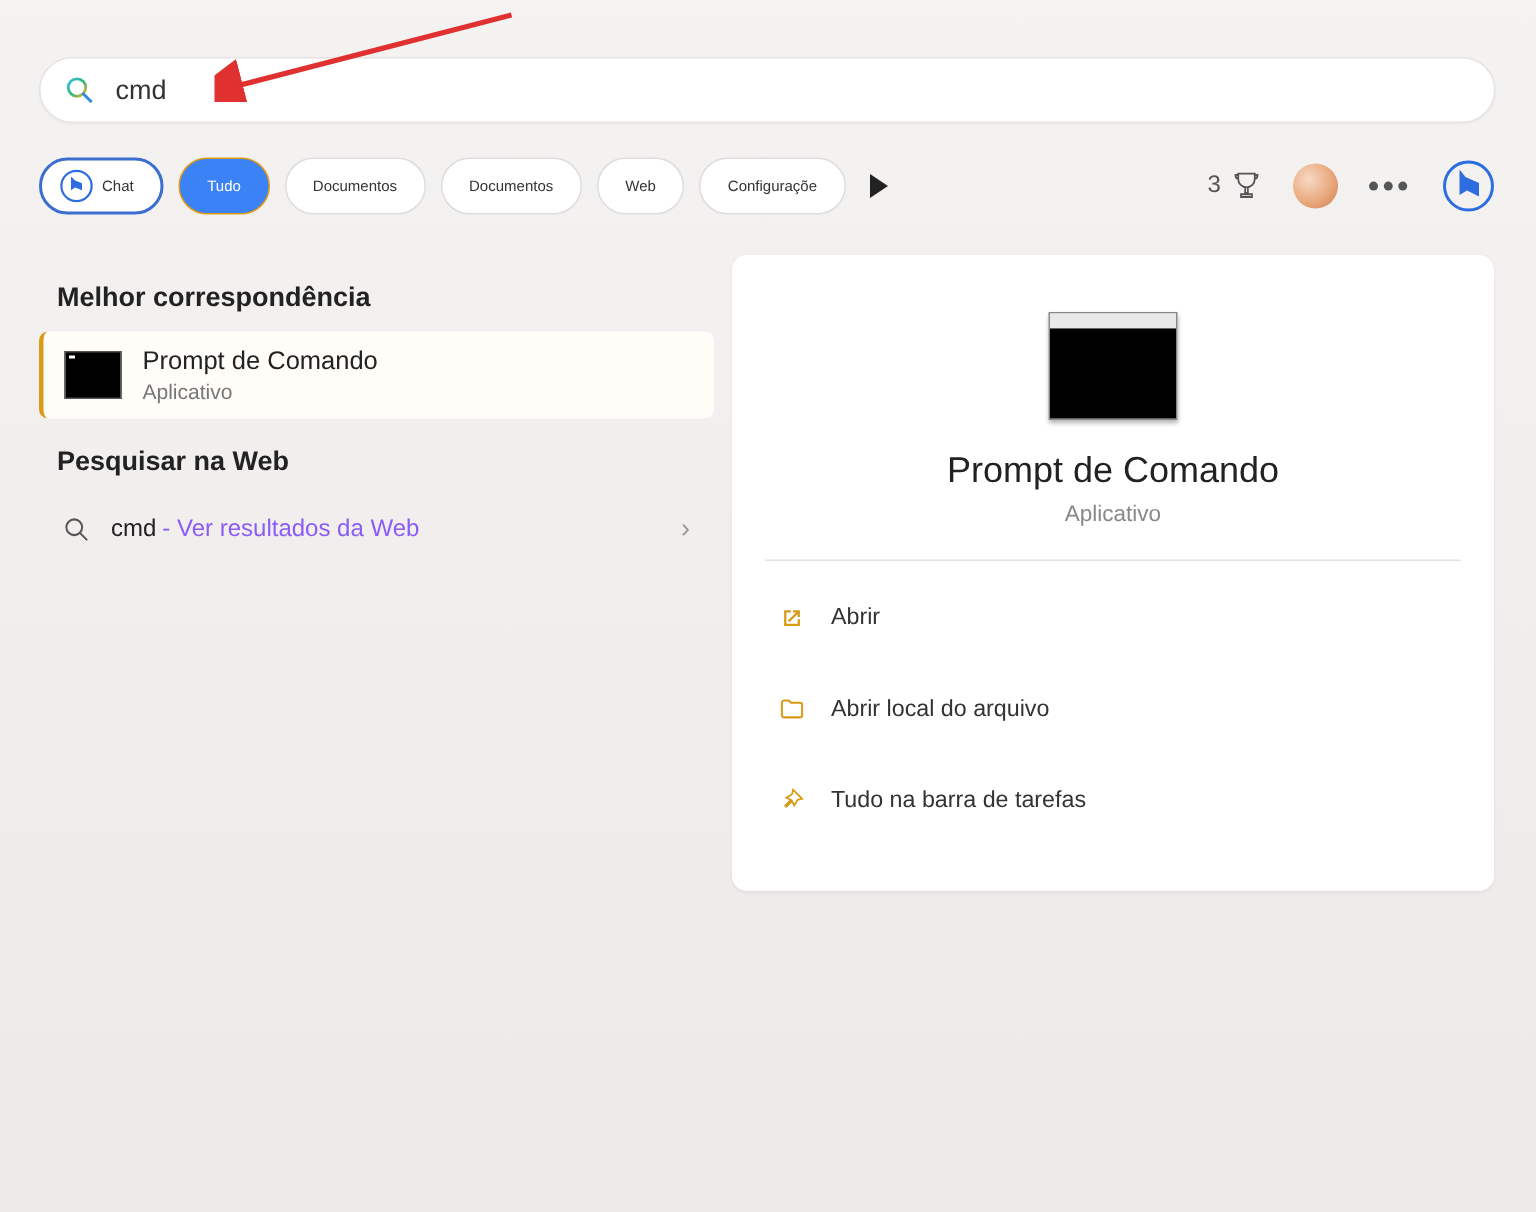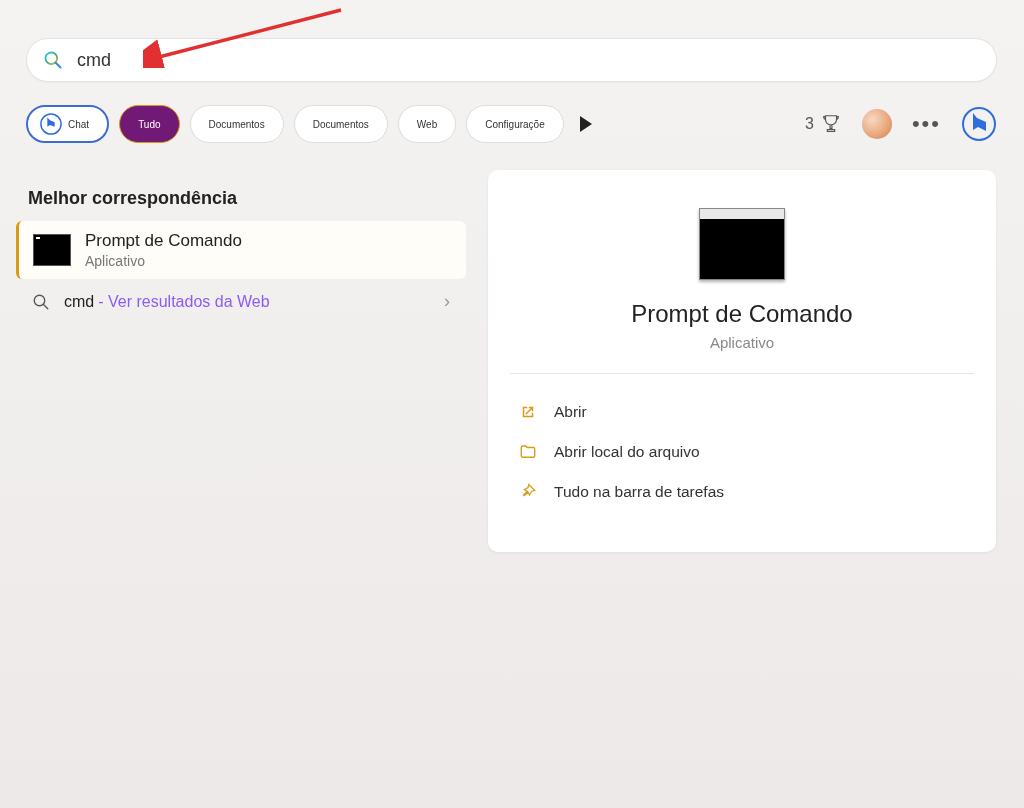--- a/index.html
+++ b/index.html
@@ -9,50 +9,50 @@
 
     .search-bar { position: absolute; top: 38px; left: 26px; width: 971px; height: 44px; background: #fff; border-radius: 22px; border: 1px solid #e5e3e2; display: flex; align-items: center; padding: 0 16px; box-shadow: 0 1px 2px rgba(0,0,0,0.04); }
     .search-glass { width: 20px; height: 20px; margin-right: 14px; }
     .search-input { flex: 1; border: none; outline: none; font-size: 18px; color: #333; background: transparent; }
     .search-input::placeholder { color: #888; }
 
     .filter-row { position: absolute; top: 103px; left: 26px; width: 971px; height: 42px; display: flex; align-items: center; gap: 10px; }
     .pill { height: 38px; padding: 0 18px; border-radius: 19px; background: #fff; border: 1px solid #ddd; display: flex; align-items: center; font-size: 10px; color: #333; cursor: pointer; }
     .pill.chat { border: 2px solid #3b6ed0; color: #333; padding-left: 12px; }
     .pill.chat .chat-badge { width: 22px; height: 22px; margin-right: 6px; }
-    .pill.active { background: #701a75; border-color: #dd9a16; color: #fff; font-weight: 500; }
+    .pill.active { background: #3b82f6; border-color: #dd9a16; color: #fff; font-weight: 500; }
     .arrow-next { width: 0; height: 0; border-top: 8px solid transparent; border-bottom: 8px solid transparent; border-left: 12px solid #222; margin-left: 6px; cursor: pointer; }
     .spacer { flex: 1; }
     .rewards { display: flex; align-items: center; gap: 6px; font-size: 16px; color: #555; }
     .avatar { width: 30px; height: 30px; border-radius: 50%; background: radial-gradient(circle at 35% 35%, #f9d8c4 0%, #e7a578 60%, #c77b52 100%); margin-left: 10px; }
     .more-dots { font-size: 22px; color: #555; margin-left: 10px; cursor: pointer; letter-spacing: 2px; }
     .bing-corner { width: 36px; height: 36px; margin-left: 10px; }
 
-    .left-pane { position: absolute; top: 170px; left: 16px; width: 450px; }
+    .left-pane { position: absolute; top: 170px; left: 26px; width: 450px; }
     .section-title { font-size: 18px; font-weight: 600; color: #222; margin: 18px 12px 12px; }
     .best-match-item { display: flex; align-items: center; padding: 10px 14px; background: #fffdf8; border-radius: 6px; border-left: 3px solid #d99a16; cursor: pointer; }
     .cmd-thumb { width: 38px; height: 32px; background: #000; border: 1px solid #555; margin-right: 14px; position: relative; }
     .cmd-thumb::before { content: ""; position: absolute; top: 2px; left: 2px; width: 4px; height: 2px; background: #fff; }
     .item-texts { display: flex; flex-direction: column; }
     .item-title { font-size: 17px; color: #222; }
     .item-sub { font-size: 14px; color: #777; margin-top: 2px; }
     .web-row { display: flex; align-items: center; padding: 12px 16px; cursor: pointer; }
     .web-row .glass { width: 18px; height: 18px; margin-right: 14px; }
     .web-q { font-size: 16px; color: #222; margin-right: 4px; }
     .web-rest { font-size: 16px; color: #8b5cf6; }
     .web-row .chev { margin-left: auto; color: #999; font-size: 18px; }
 
     .right-pane { position: absolute; top: 170px; left: 488px; width: 508px; background: #fff; border-radius: 10px; padding: 28px 22px 40px; box-shadow: 0 1px 3px rgba(0,0,0,0.06); }
     .hero-icon { width: 86px; height: 72px; margin: 10px auto 20px; display: block; background: #fff; border: 1px solid #888; position: relative; box-shadow: 0 2px 3px rgba(0,0,0,0.3); }
     .hero-icon::before { content: ""; position: absolute; top: 0; left: 0; right: 0; height: 10px; background: #e8e8e8; border-bottom: 1px solid #aaa; }
     .hero-icon::after { content: ""; position: absolute; top: 10px; left: 0; right: 0; bottom: 0; background: #000; }
     .hero-title { text-align: center; font-size: 24px; color: #222; font-weight: 400; }
     .hero-sub { text-align: center; font-size: 15px; color: #888; margin-top: 6px; }
     .divider { height: 1px; background: #e6e3e1; margin: 22px 0 18px; }
-    .action-list { display: flex; flex-direction: column; gap: 0; }
+    .action-list { display: flex; flex-direction: column; gap: 21px; }
     .action-item { display: flex; align-items: center; padding: 10px 8px; cursor: pointer; border-radius: 4px; }
     .action-icon { width: 20px; height: 20px; margin-right: 16px; display: flex; align-items: center; justify-content: center; }
     .action-label { font-size: 15.5px; color: #333; }
   </style>
 </head>
 <body>
 
 <svg class="arrow-annotation" viewBox="0 0 200 60">
   <defs>
     <marker id="ah" markerWidth="12" markerHeight="10" refX="2" refY="5" orient="auto">
@@ -118,20 +118,21 @@
 
 <div class="left-pane">
   <div class="section-title">Melhor correspondência</div>
   <div class="best-match-item">
     <div class="cmd-thumb"></div>
     <div class="item-texts">
       <div class="item-title">Prompt de Comando</div>
       <div class="item-sub">Aplicativo</div>
     </div>
   </div>
+  <div class="section-title">Pesquisar na Web</div>
   <div class="web-row">
     <svg class="glass" viewBox="0 0 24 24">
       <circle cx="10" cy="10" r="7" fill="none" stroke="#555" stroke-width="1.8"></circle>
       <line x1="15" y1="15" x2="21" y2="21" stroke="#555" stroke-width="1.8" stroke-linecap="round"></line>
     </svg>
     <span class="web-q">cmd</span>
     <span class="web-rest">- Ver resultados da Web</span>
     <span class="chev">›</span>
   </div>
 </div>

